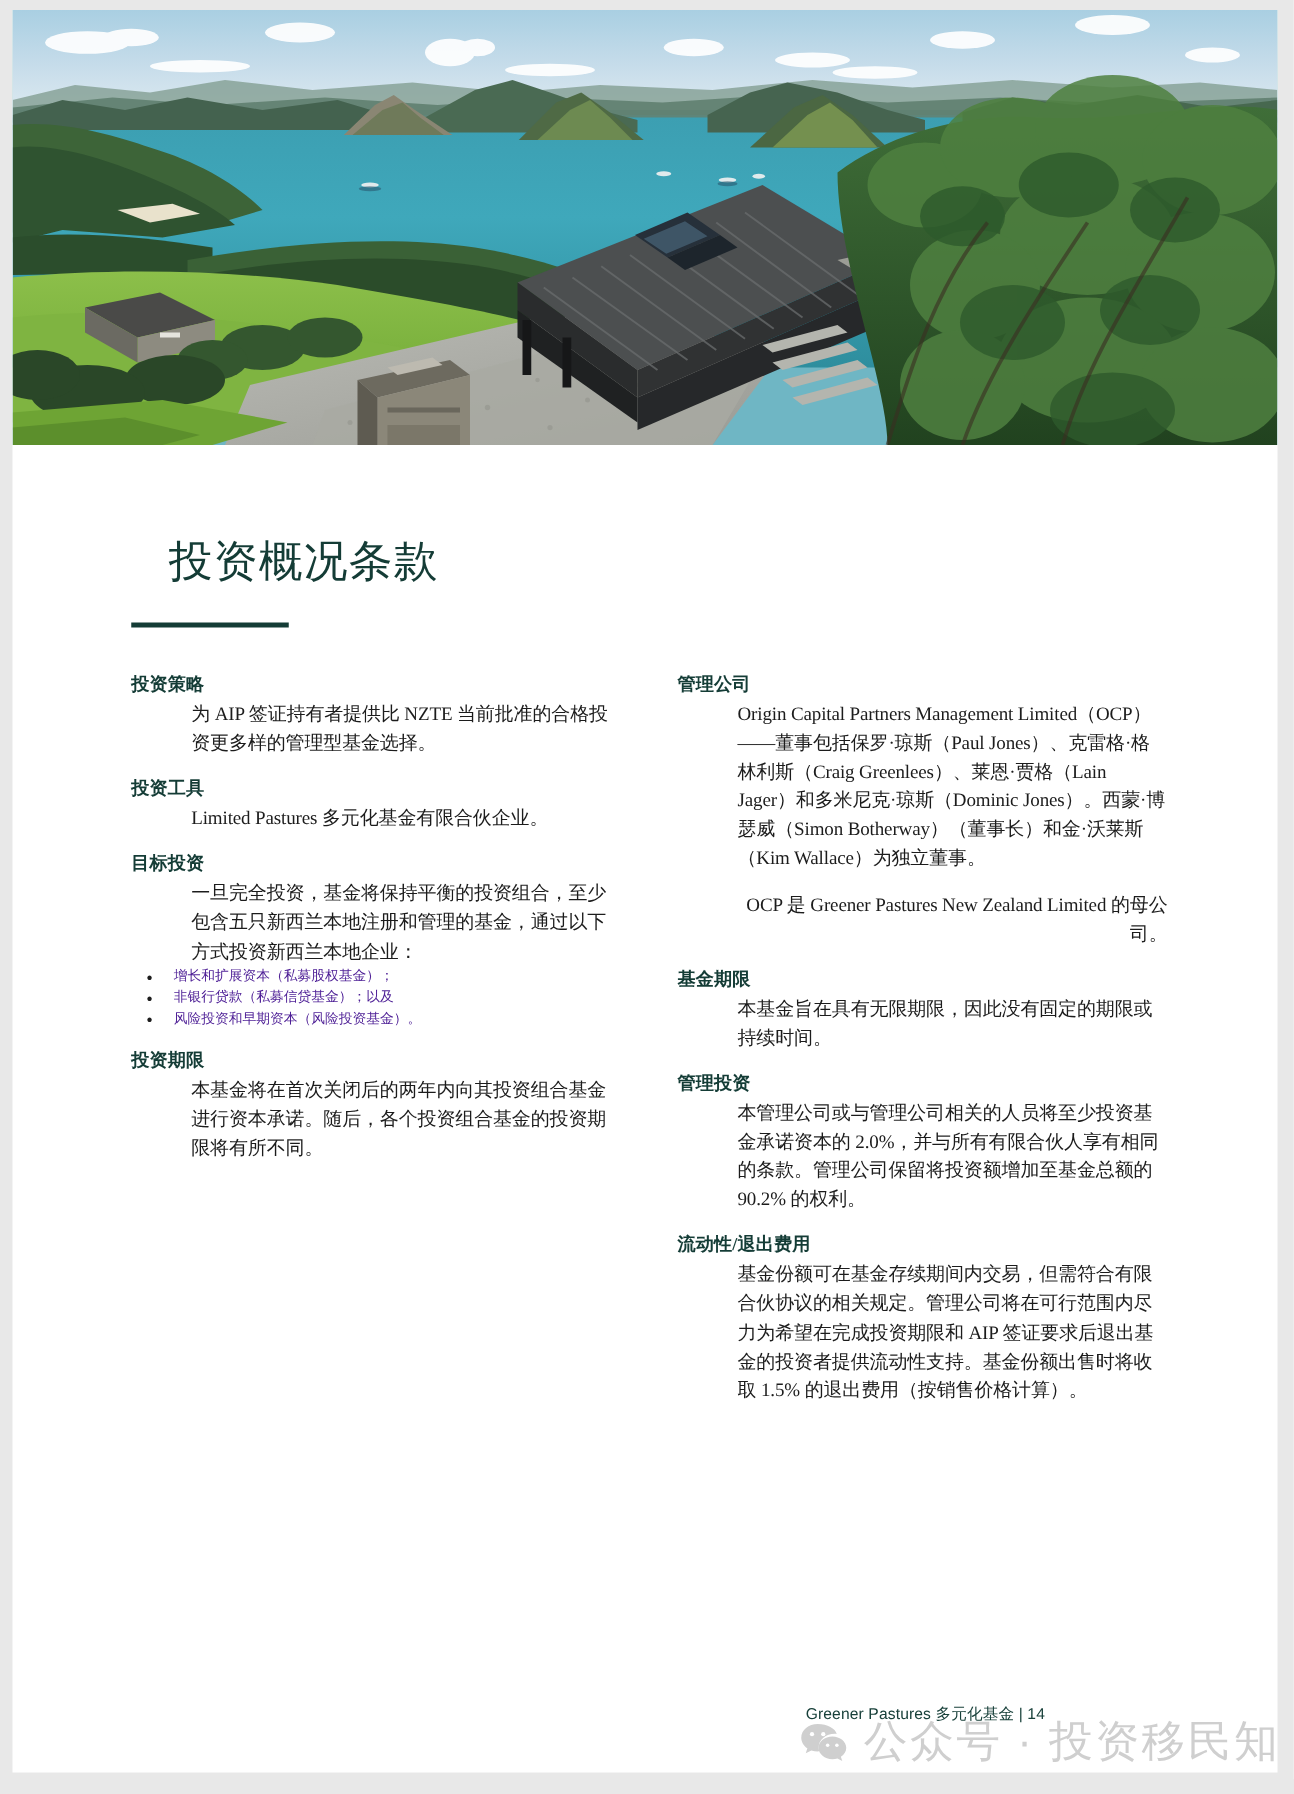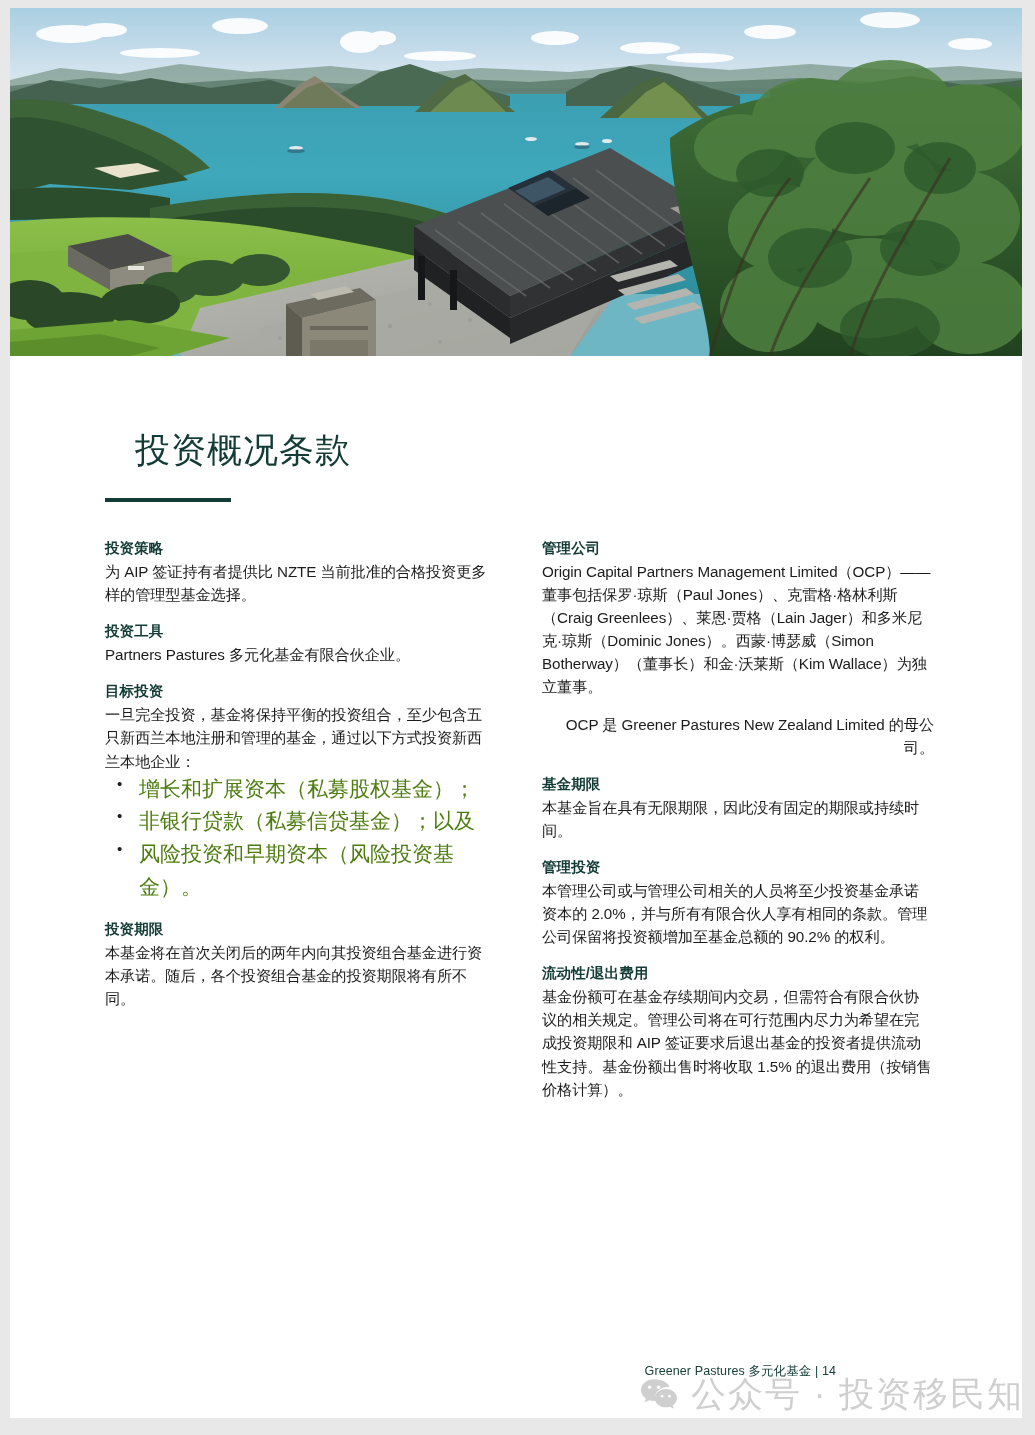--- a/index.html
+++ b/index.html
@@ -72,48 +72,49 @@
     left: 0;
     top: 182px;
     width: 1012px;
     display: flex;
     gap: 45px;
     padding: 0 95px 0 95px;
     box-sizing: border-box;
   }
   .col { width: 392px; flex: 0 0 392px; }
 
-  .block { margin-bottom: 15px; }
+  .block { margin-bottom: 15px; font-family: Liberation Serif, serif; }
   .block:last-child { margin-bottom: 0; }
 
   .sec-head {
     color: #143c36;
     font-weight: 700;
     font-size: 14.5px;
     line-height: 1.45;
     margin-bottom: 1px;
     letter-spacing: 0.1px;
   }
   .sec-body {
     color: #1c1c1c;
     font-size: 15.2px;
     line-height: 1.52;
     letter-spacing: -0.1px;
+    margin-left: 48px;
   }
   .sec-body + .sec-body { margin-top: 14px; text-align: right; }
 
   ul.bullets {
     margin: 0;
     padding: 0 0 0 22px;
     list-style: none;
   }
   ul.bullets li {
     position: relative;
-    color: #4d7c0f;
-    font-size: 21px;
+    color: #4c1d95;
+    font-size: 11px;
     line-height: 1.56;
     padding-left: 12px;
   }
   ul.bullets li::before {
     content: "•";
     position: absolute;
     left: -10px;
     top: -1px;
     font-size: 15px;
     color: #1c1c1c;
@@ -371,21 +372,21 @@
 
       <div class="col">
 
         <div class="block">
           <div class="sec-head">投资策略</div>
           <div class="sec-body">为 AIP 签证持有者提供比 NZTE 当前批准的合格投资更多样的管理型基金选择。</div>
         </div>
 
         <div class="block">
           <div class="sec-head">投资工具</div>
-          <div class="sec-body">Partners Pastures 多元化基金有限合伙企业。</div>
+          <div class="sec-body">Limited Pastures 多元化基金有限合伙企业。</div>
         </div>
 
 
         <div class="block">
           <div class="sec-head">目标投资</div>
           <div class="sec-body">一旦完全投资，基金将保持平衡的投资组合，至少包含五只新西兰本地注册和管理的基金，通过以下方式投资新西兰本地企业：</div>
           <ul class="bullets">
             <li>增长和扩展资本（私募股权基金）；</li>
             <li>非银行贷款（私募信贷基金）；以及</li>
             <li>风险投资和早期资本（风险投资基金）。</li>

